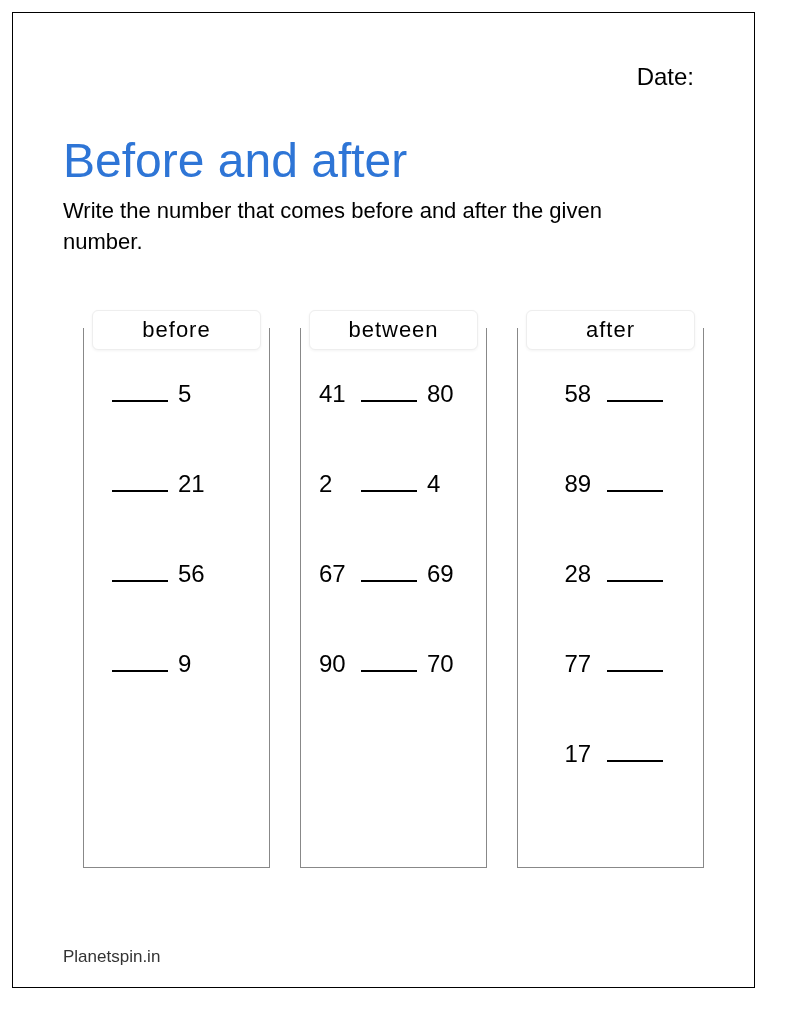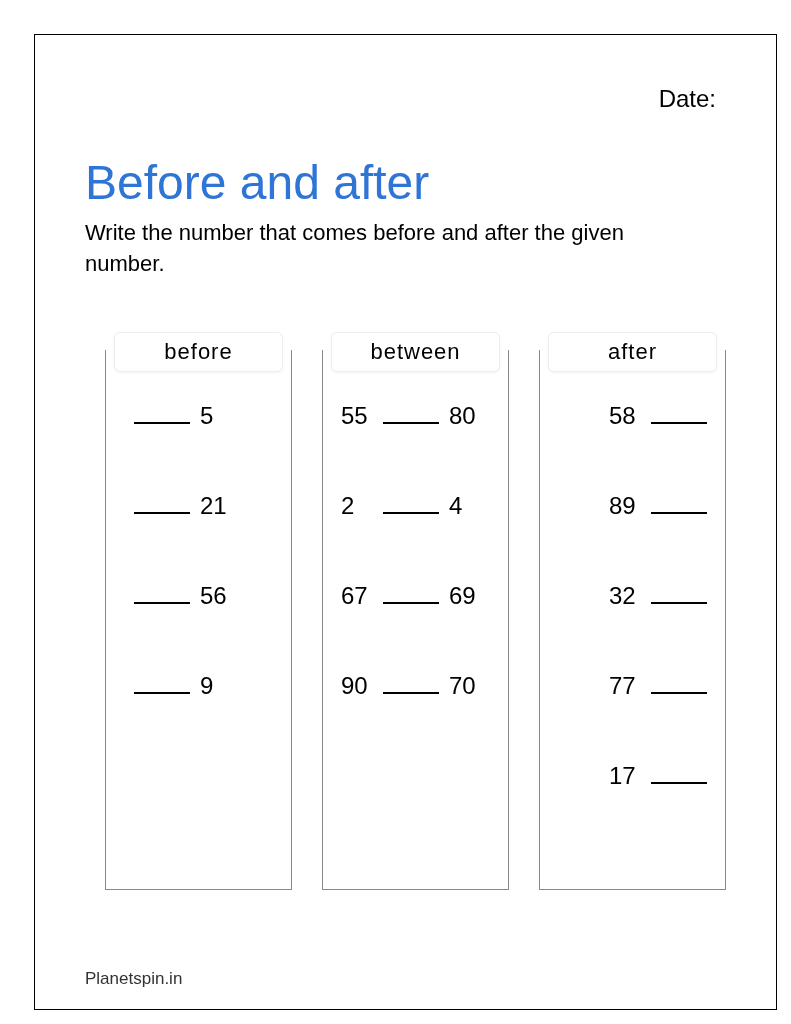--- a/index.html
+++ b/index.html
@@ -5,21 +5,21 @@
     * { margin: 0; padding: 0; box-sizing: border-box; }
     body {
       font-family: "Comic Sans MS", "Comic Sans", cursive, sans-serif;
       background: #fff;
       width: 791px;
       height: 1024px;
       position: relative;
     }
     .page {
       border: 1px solid #000;
-      margin: 34px;
+      margin: 12px;
       width: 743px;
       height: 976px;
       position: relative;
       padding: 40px 50px 30px 50px;
     }
     .date-label {
       position: absolute;
       right: 60px;
       top: 50px;
       font-size: 24px;
@@ -79,21 +79,21 @@
       border-bottom: 2px solid #000;
       width: 56px;
       height: 20px;
     }
     .num {
       min-width: 32px;
       text-align: left;
     }
     .col-before .row { justify-content: flex-start; padding-left: 10px; }
     .col-between .row { justify-content: flex-start; }
-    .col-after .row { justify-content: flex-end; padding-left: 6px; }
+    .col-after .row { justify-content: center; padding-left: 6px; }
     .footer {
       position: absolute;
       bottom: 20px;
       left: 50px;
       font-family: Arial, sans-serif;
       font-size: 17px;
       color: #333;
     }
   </style>
 </head>
@@ -125,21 +125,21 @@
       </div>
       <div class="row">
         <span class="blank"></span>
         <span class="num">9</span>
       </div>
     </div>
 
     <div class="col col-between">
       <div class="col-header">between</div>
       <div class="row">
-        <span class="num">55</span>
+        <span class="num">41</span>
         <span class="blank"></span>
         <span class="num">80</span>
       </div>
       <div class="row">
         <span class="num">2</span>
         <span class="blank"></span>
         <span class="num">4</span>
       </div>
       <div class="row">
         <span class="num">67</span>
@@ -157,21 +157,21 @@
       <div class="col-header">after</div>
       <div class="row">
         <span class="num">58</span>
         <span class="blank"></span>
       </div>
       <div class="row">
         <span class="num">89</span>
         <span class="blank"></span>
       </div>
       <div class="row">
-        <span class="num">32</span>
+        <span class="num">28</span>
         <span class="blank"></span>
       </div>
       <div class="row">
         <span class="num">77</span>
         <span class="blank"></span>
       </div>
       <div class="row">
         <span class="num">17</span>
         <span class="blank"></span>
       </div>

